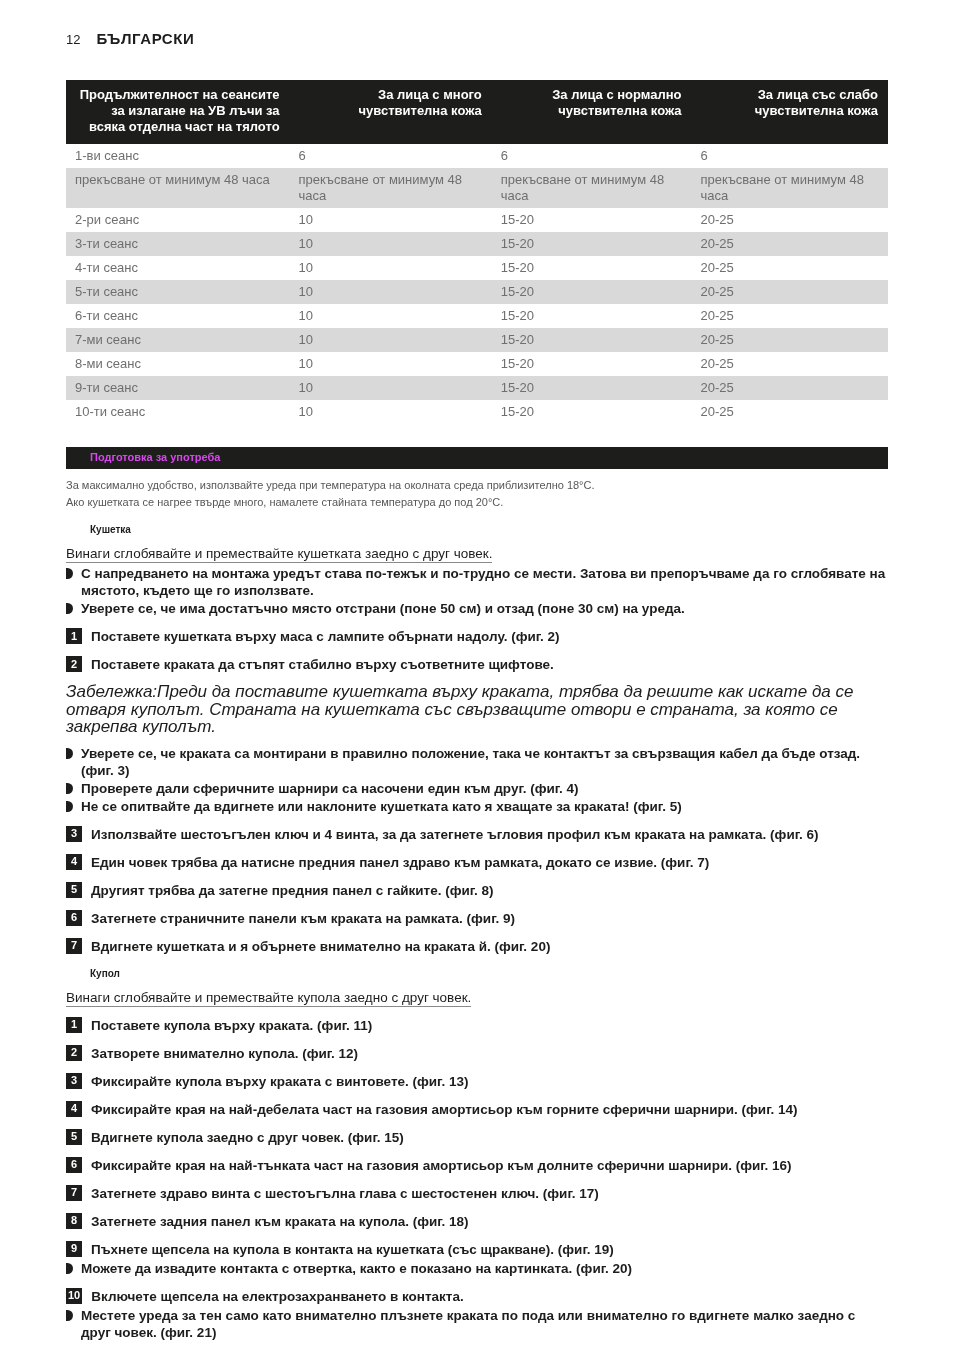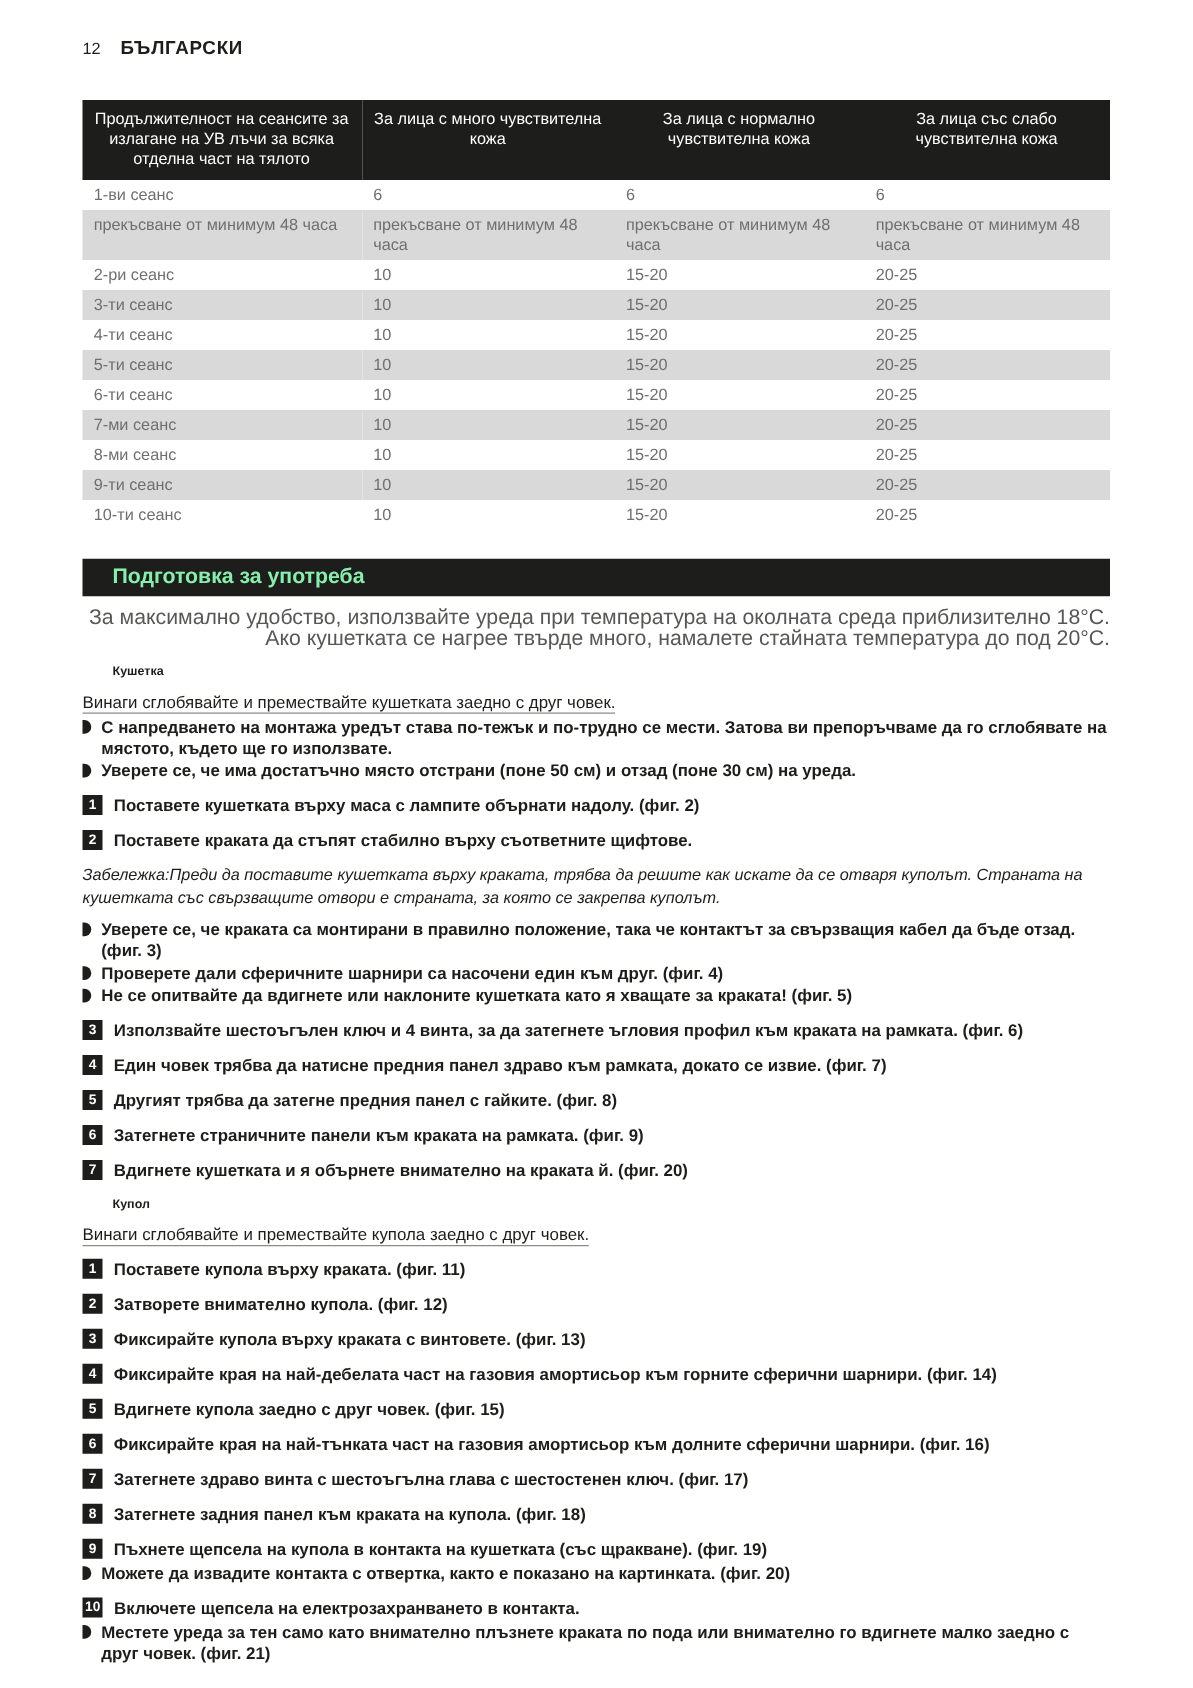--- a/index.html
+++ b/index.html
@@ -16,52 +16,52 @@
   .page-number{font-size:13px;color:#1d1d1b;}
   .page-title{font-size:15px;font-weight:bold;letter-spacing:0.6px;margin:0;text-align:center;}
 
   
   table.sessions{width:100%;border-collapse:collapse;table-layout:fixed;}
   table.sessions col.c1{width:27.2%;}
   table.sessions col.c2{width:24.6%;}
   table.sessions col.c3{width:24.3%;}
   table.sessions col.c4{width:23.9%;}
   table.sessions th{
-    background:#1d1d1b;color:#ffffff;font-weight:normal;text-align:center;
+    background:#1d1d1b;color:#ffffff;font-weight:bold;text-align:right;
     vertical-align:top;font-size:13px;line-height:16px;
     padding:7px 10px 9px 9px;
   }
   table.sessions td{
     font-size:13px;line-height:16px;color:#706f6f;
     vertical-align:top;padding:4px 10px 4px 9px;
   }
   table.sessions tbody tr:nth-child(even) td{background:#d9d9d9;}
 
   
   .section-bar{
-    background:#1d1d1b;color:#86efac;font-weight:bold;font-size:17px;
+    background:#1d1d1b;color:#d946ef;font-weight:bold;font-size:11px;
     padding:4px 10px 6px 24px;margin:23px 0 8px 0;
   }
 
   
-  .para{font-size:17px;line-height:17px;color:#575756;margin:0;text-align:right;}
+  .para{font-size:11px;line-height:17px;color:#575756;margin:0;}
   .subheading{font-size:10px;font-weight:bold;margin:13px 0 10px 24px;color:#1d1d1b;}
   .warning{font-size:13.5px;line-height:17px;margin:0 0 3px 0;}
   .warning .warning-text{border-bottom:1.5px solid #8a8a89;padding-bottom:1px;}
 
   .bullet{display:flex;gap:8px;font-weight:bold;font-size:13.5px;line-height:17px;margin:1px 0;}
   .bullet-glyph{flex:none;width:7px;height:11px;background:#1d1d1b;border-radius:0 7px 7px 0;margin-top:3px;}
 
   .step{display:flex;gap:9px;font-weight:bold;font-size:13.5px;line-height:17px;margin:11px 0 2px 0;align-items:flex-start;}
   .step-badge{
     flex:none;background:#1d1d1b;color:#fff;font-size:11px;font-weight:bold;
     min-width:12px;height:16px;padding:0 2px;display:flex;align-items:center;justify-content:center;
     margin-top:0;
   }
-  .note{font-style:italic;font-size:13px;line-height:17.5px;margin:10px 0 9px 0;color:#1d1d1b;}
+  .note{font-style:italic;font-size:17px;line-height:17.5px;margin:10px 0 9px 0;color:#1d1d1b;}
 </style>
 </head>
 <body>
 
 <div class="page">
 
   <div class="page-header">
     <span class="page-number">12</span>
     <h1 class="page-title">БЪЛГАРСКИ</h1>
   </div>

